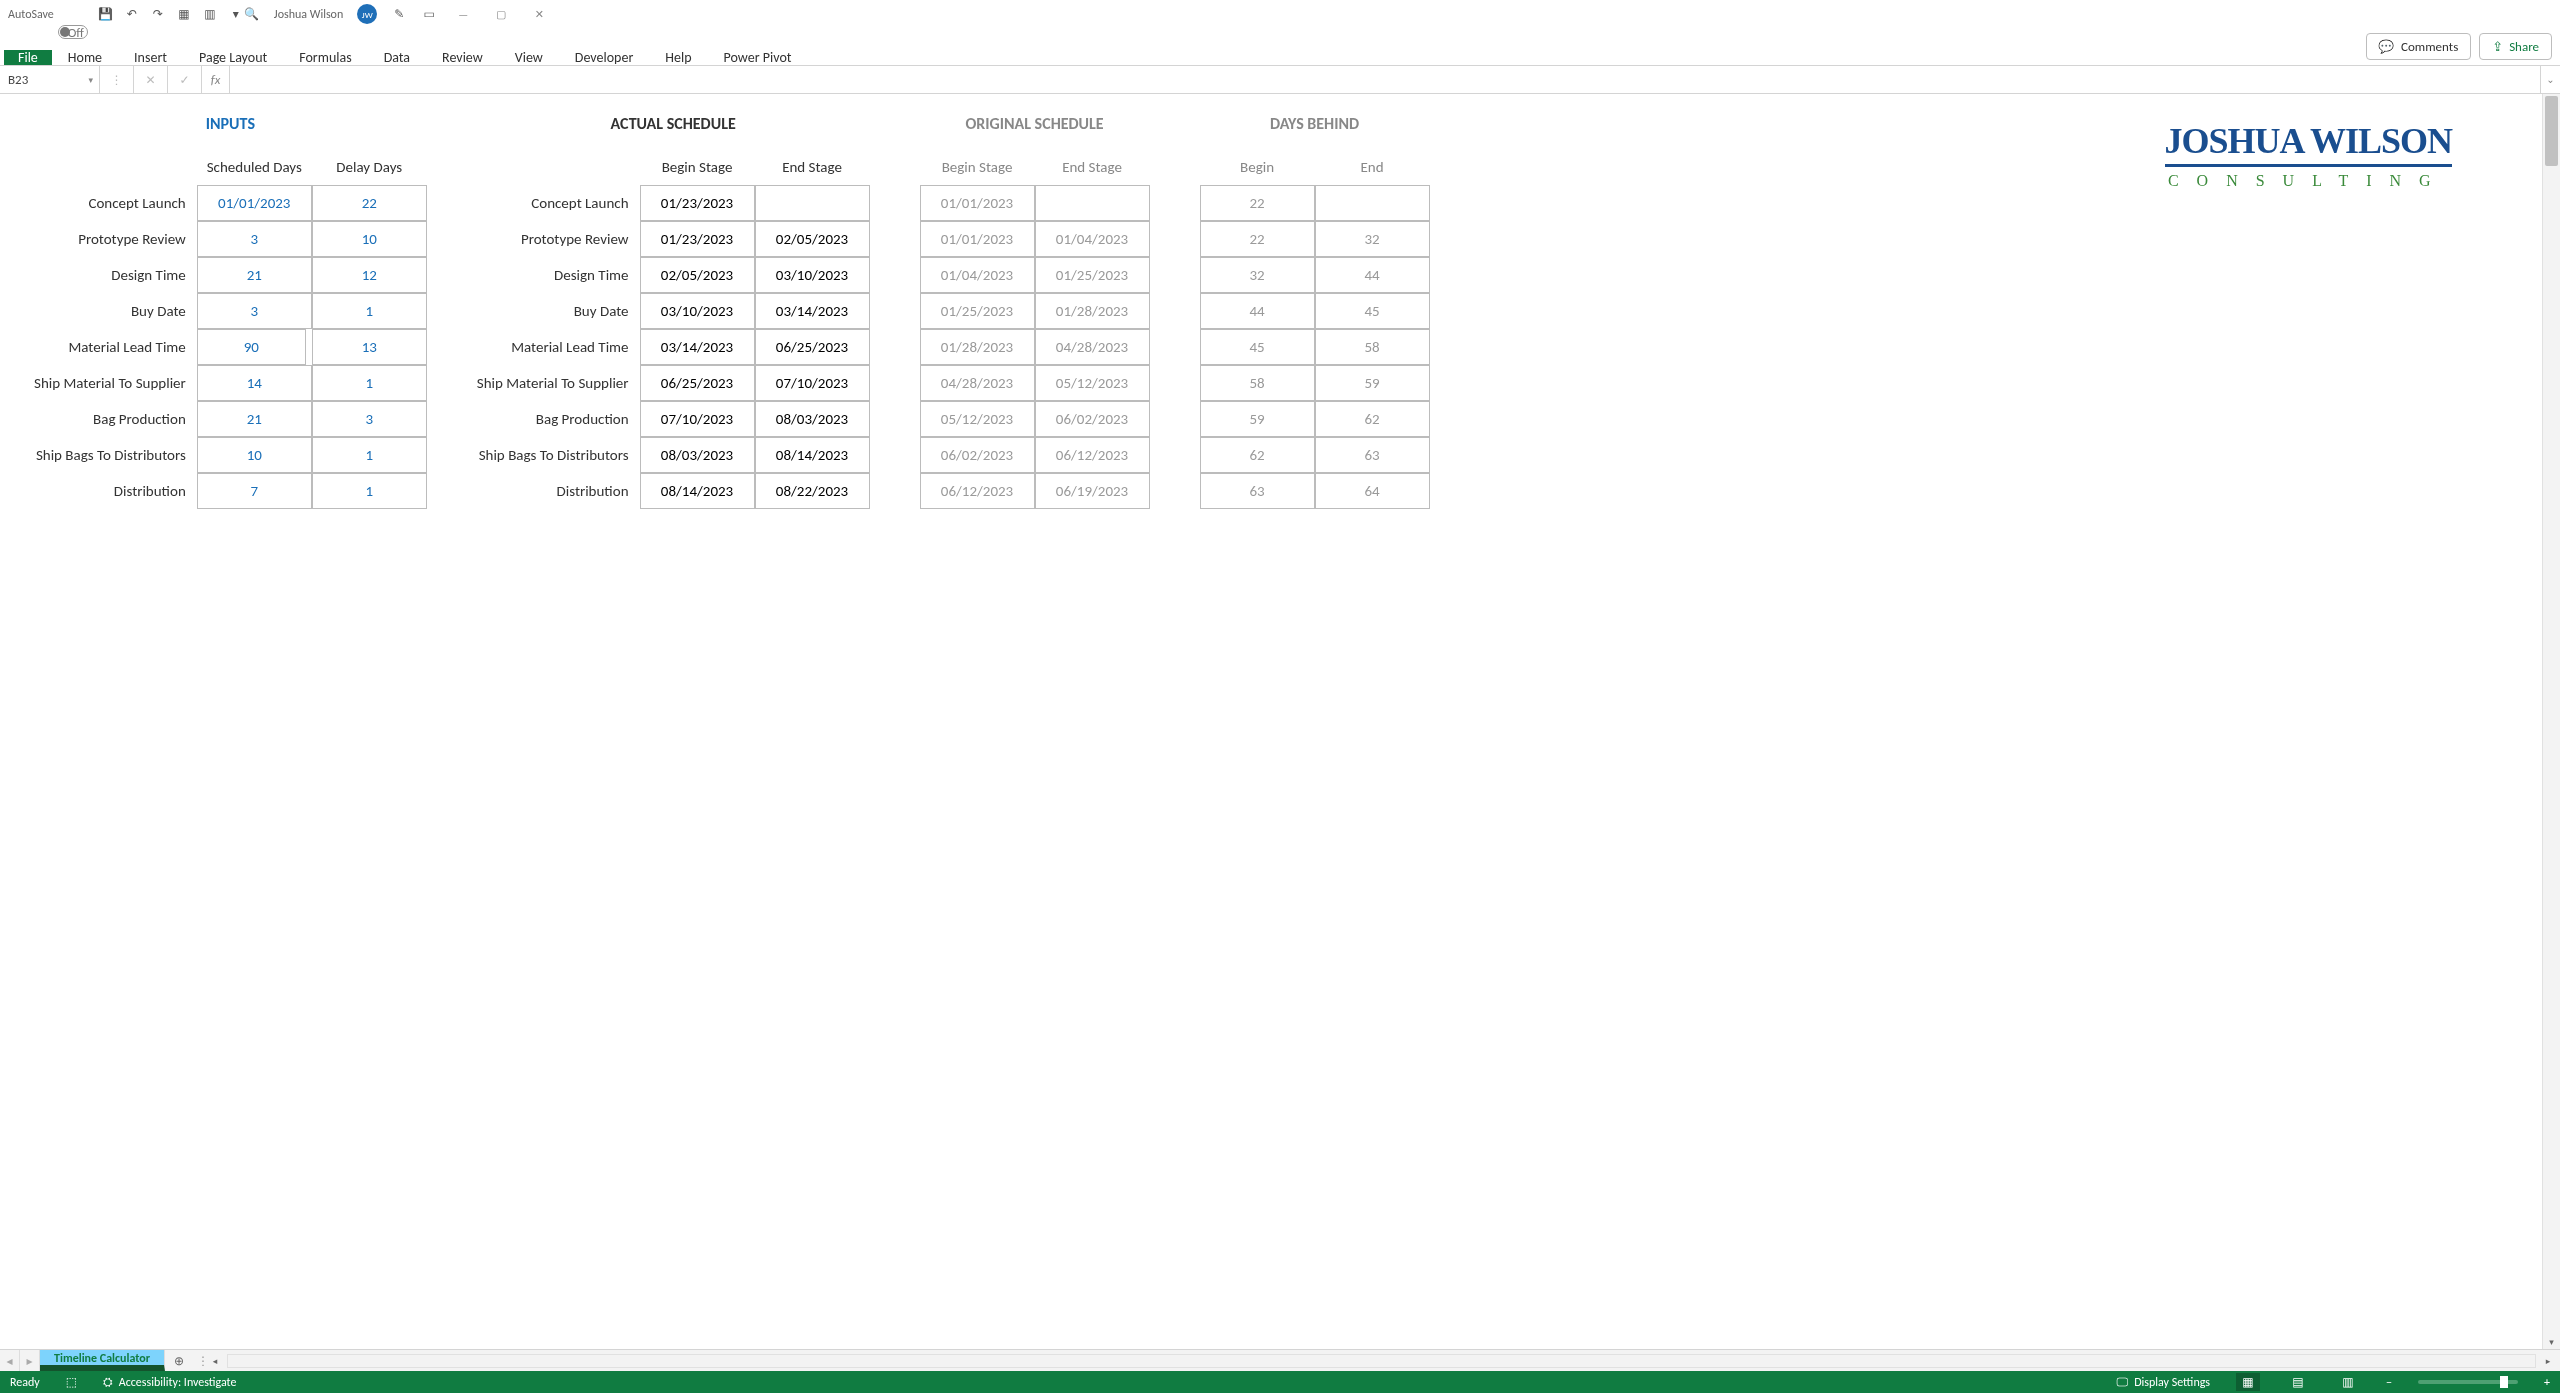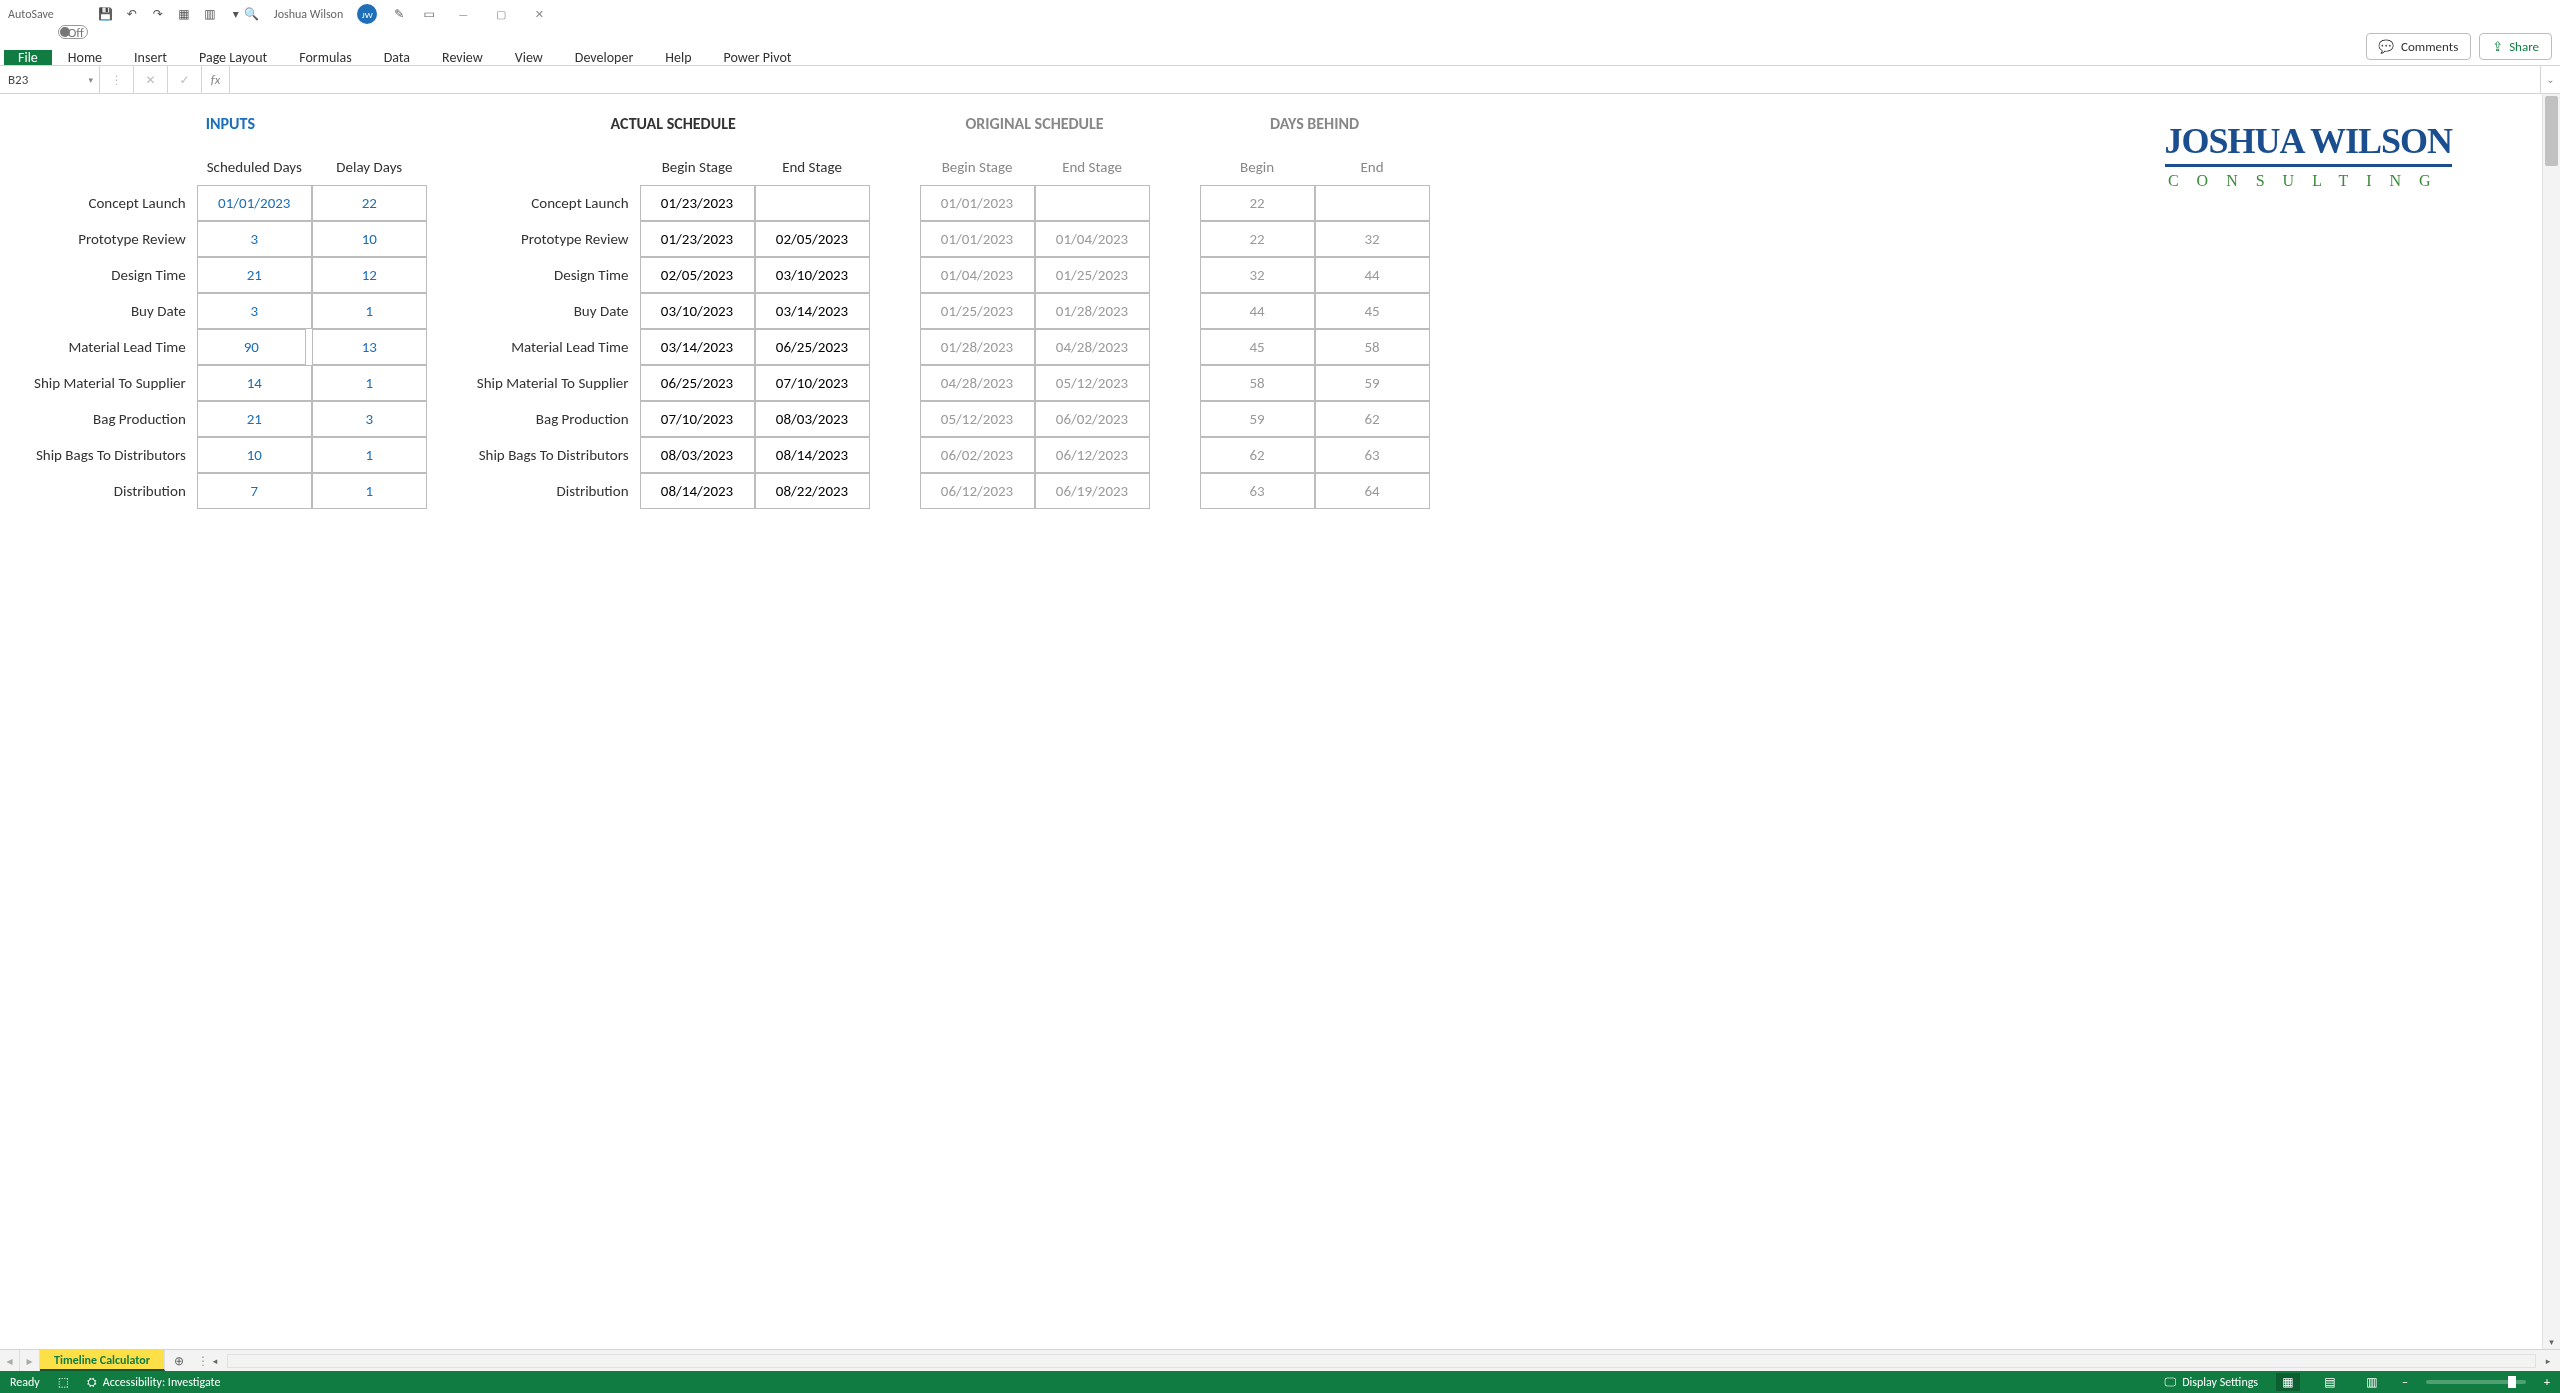--- a/index.html
+++ b/index.html
@@ -69,29 +69,29 @@
 .section.actual .block, .section.original .block, .section.days .block { display:flex; }
 
 .tbl { display:flex; }
 .tbl .col .cell { border-right:1px solid #bcbcbc; border-bottom:1px solid #bcbcbc; }
 .tbl .col .cell:first-of-type { border-top:1px solid #bcbcbc; }
 .tbl .col:first-child .cell { border-left:1px solid #bcbcbc; }
 
 
 .sheet-tabs { height:22px; border-top:1px solid #d4d4d4; background:#f3f3f3; display:flex; align-items:stretch; font-size:12px; }
 .st-nav { width:20px; display:flex; align-items:center; justify-content:center; color:#aaa; border-right:1px solid #ddd;}
-.sheet-tab { padding:0 14px; background:#fde047; border-right:1px solid #ddd; display:flex; align-items:center; font-weight:bold; color:#107c41; border-bottom:2px solid #14532d;}
+.sheet-tab { padding:0 14px; background:#7dd3fc; border-right:1px solid #ddd; display:flex; align-items:center; font-weight:bold; color:#107c41; border-bottom:6px solid #14532d;}
 .add-sheet { width:28px; display:flex; align-items:center; justify-content:center; color:#666;}
 .sheet-tabs .hscroll-area { flex:1; display:flex; align-items:center; padding:0 4px;}
 .hscroll-track { flex:1; height:14px; background:#f3f3f3; border:1px solid #e1e1e1; position:relative; margin:0 4px;}
 .hscroll-arrow { width:16px; display:flex; align-items:center; justify-content:center; font-size:9px; color:#666;}
 .drag-dots { width:10px; display:flex; align-items:center; justify-content:center; color:#999; letter-spacing:-2px;}
 
 
-.statusbar { height:22px; background:#107c41; color:#fff; display:flex; align-items:center; font-size:12px; padding:0 10px; gap:18px;}
+.statusbar { height:22px; background:#107c41; color:#fff; display:flex; align-items:center; font-size:12px; padding:0 10px; gap:26px;}
 .statusbar .spacer { flex:1; }
 .statusbar .sb-item { display:flex; align-items:center; gap:6px; }
 .zoom-slider { width:100px; height:4px; background:#4ea072; position:relative; border-radius:2px;}
 .zoom-thumb { width:8px; height:12px; background:#fff; position:absolute; top:-4px; right:10px; }
 .view-btn { width:24px; height:18px; display:flex; align-items:center; justify-content:center; }
 .view-btn.active { background:#0d5f32; }
 </style>
 </head>
 <body>
 

